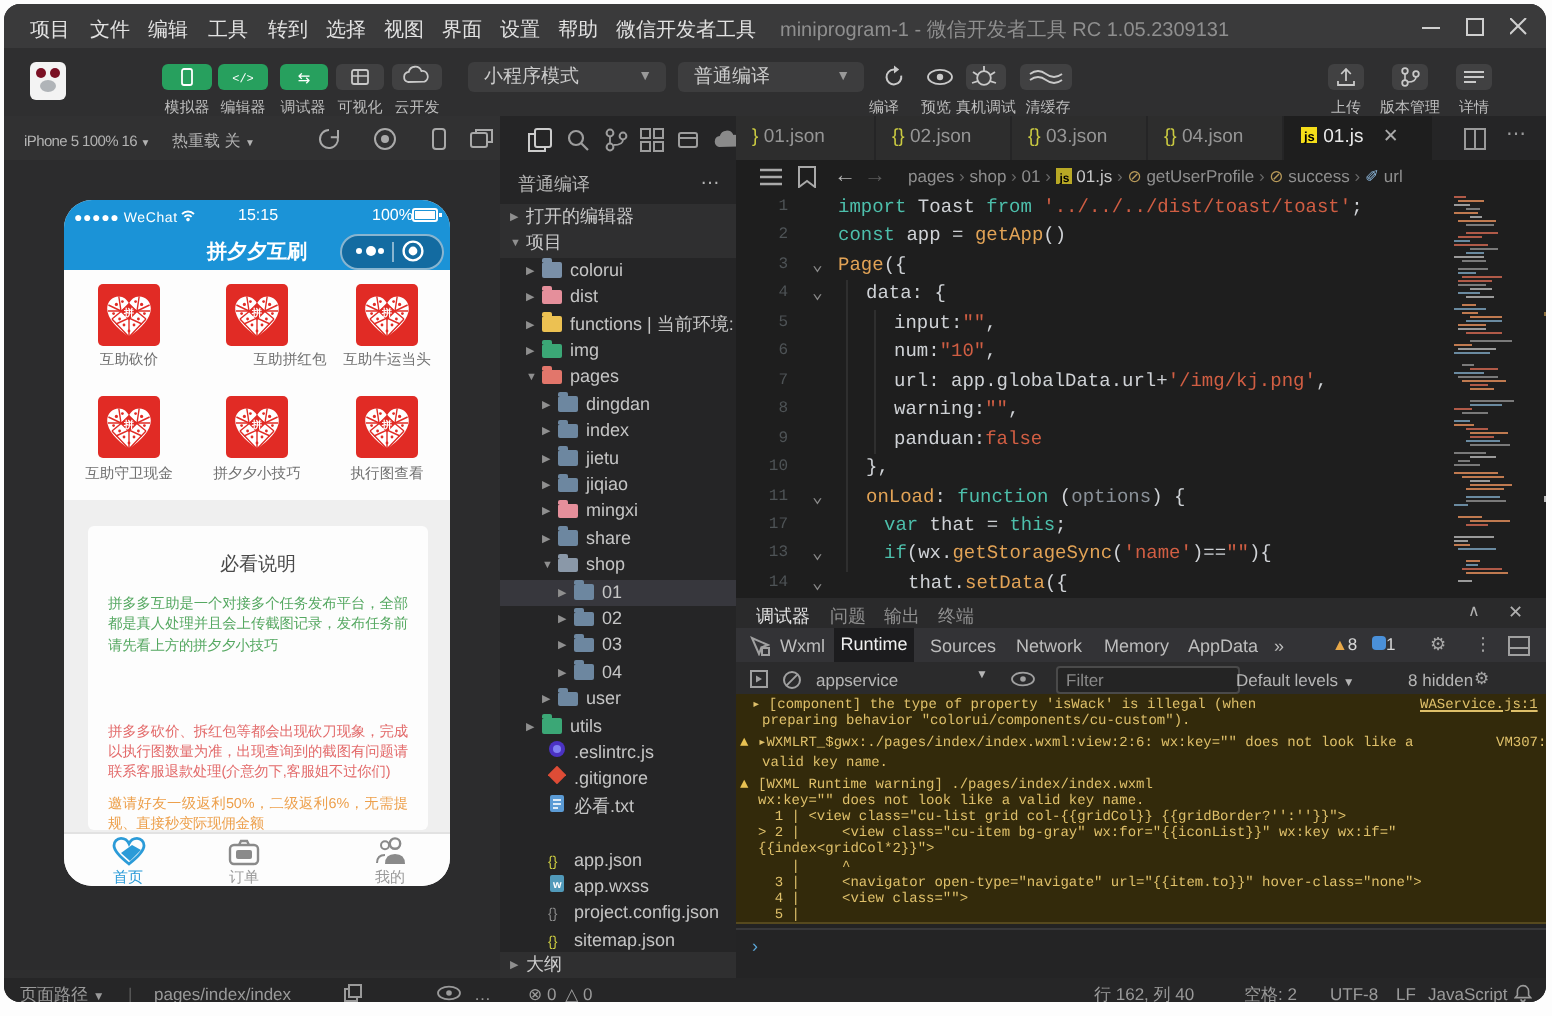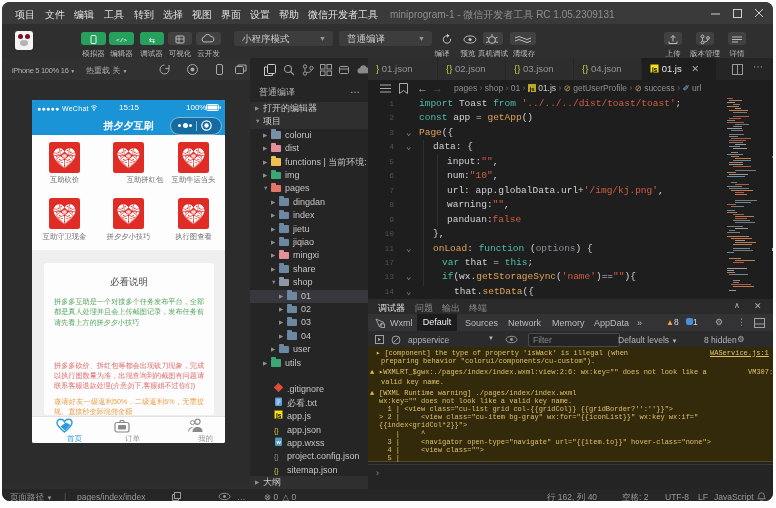--- a/index.html
+++ b/index.html
@@ -15,24 +15,24 @@
   #toolbar{position:absolute;left:0;top:22px;width:100%;height:34px;background:#2f2f30;}
   .tbtn{position:absolute;top:8px;height:13px;border-radius:3px;background:#414142;}
   .tbtn.green{background:#27a05e;}
   .tlabel{position:absolute;top:25px;font-size:7.5px;color:#bdbdbd;white-space:nowrap;text-align:center;}
   .tdrop{position:absolute;top:7px;height:15px;background:#3d3d3e;border-radius:3px;color:#cccccc;font-size:9.5px;line-height:15px;padding-left:8px;}
   .tdrop .arr{position:absolute;right:7px;top:0;color:#999;font-size:7px;}
   
   #simpanel{position:absolute;left:0;top:56px;width:248px;height:427px;background:#2c2c2d;}
   #simbar{position:absolute;left:0;top:0;width:100%;height:22px;background:#313132;color:#b2b2b2;font-size:8.5px;}
   
-  #phone{position:absolute;left:30px;top:42px;width:193px;height:343px;background:#efefef;border-radius:2px;overflow:hidden;}
+  #phone{position:absolute;left:30px;top:42px;width:193px;height:343px;background:#efefef;border-radius:14px;overflow:hidden;}
   .pblue{background:#1b93d7;}
   .plab{width:64px;text-align:center;font-size:7.3px;color:#707070;}
-  .plab2{width:36px;text-align:right;font-size:7.5px;font-family:Liberation Serif, serif;}
+  .plab2{width:36px;text-align:center;font-size:7.5px;font-family:Liberation Serif, serif;}
   .ptext{left:10px;width:150px;font-size:7.2px;line-height:10.3px;text-align:justify;letter-spacing:-0.1px;}
   
   #explorer{position:absolute;left:248px;top:56px;width:118px;height:431px;background:#252526;color:#c5c5c5;font-size:9px;}
   .erow{position:absolute;left:0;width:118px;height:13.4px;line-height:13.4px;white-space:nowrap;}
   .ehead{background:#2f2f30;color:#cccccc;}
   .earr{display:inline-block;font-size:5.5px;color:#8f8f8f;width:8px;vertical-align:1px;}
   .fold{display:inline-block;width:10px;height:7.5px;border-radius:1px;margin-right:4px;vertical-align:-1px;position:relative;}
   .fold:before{content:'';position:absolute;left:0;top:-2px;width:4.5px;height:2px;background:inherit;border-radius:1px 1px 0 0;}
   .fico{display:inline-block;width:9px;margin-right:4px;font-size:8px;vertical-align:0px;}
   
@@ -351,33 +351,33 @@
     <div class="erow" style="top:178px;"><span style="margin-left:21px;" class="earr">▶</span><span class="fold" style="background:#6d87a0;"></span>jiqiao</div>
     <div class="erow" style="top:191.4px;"><span style="margin-left:21px;" class="earr">▶</span><span class="fold" style="background:#e58f9b;"></span>mingxi</div>
     <div class="erow" style="top:204.8px;"><span style="margin-left:21px;" class="earr">▶</span><span class="fold" style="background:#6d87a0;"></span>share</div>
     <div class="erow" style="top:218.2px;"><span style="margin-left:21px;" class="earr">▼</span><span class="fold" style="background:#8a98a8;"></span>shop</div>
     <div class="erow" style="top:231.6px;background:#37373d;"><span style="margin-left:29px;" class="earr">▶</span><span class="fold" style="background:#6d87a0;"></span>01</div>
     <div class="erow" style="top:245px;"><span style="margin-left:29px;" class="earr">▶</span><span class="fold" style="background:#6d87a0;"></span>02</div>
     <div class="erow" style="top:258.4px;"><span style="margin-left:29px;" class="earr">▶</span><span class="fold" style="background:#6d87a0;"></span>03</div>
     <div class="erow" style="top:271.8px;"><span style="margin-left:29px;" class="earr">▶</span><span class="fold" style="background:#6d87a0;"></span>04</div>
     <div class="erow" style="top:285.2px;"><span style="margin-left:21px;" class="earr">▶</span><span class="fold" style="background:#6d87a0;"></span>user</div>
     <div class="erow" style="top:298.6px;"><span style="margin-left:13px;" class="earr">▶</span><span class="fold" style="background:#3ba776;"></span>utils</div>
+    <div class="erow" style="top:312px;"><span class="fico" style="margin-left:24px;"><svg width="9" height="9">
+            <circle cx="4.5" cy="4.5" r="4" fill="#4b32c3"></circle>
+            <circle cx="4.5" cy="4.5" r="2" fill="#8080f2"></circle>
+          </svg></span>.eslintrc.js</div>
     <div class="erow" style="top:338.8px;"><span class="fico" style="margin-left:24px;"><svg width="9" height="9">
             <rect x="1" y="0.5" width="7" height="8.5" rx="1" fill="#5b9bd5"></rect>
             <line x1="2.5" y1="3" x2="6.5" y2="3" stroke="#fff" stroke-width="0.8"></line>
             <line x1="2.5" y1="5" x2="6.5" y2="5" stroke="#fff" stroke-width="0.8"></line>
             <line x1="2.5" y1="7" x2="5" y2="7" stroke="#fff" stroke-width="0.8"></line>
           </svg></span>必看.txt</div>
     <div class="erow" style="top:325.4px;"><span class="fico" style="margin-left:24px;"><svg width="9" height="9">
             <rect x="1.2" y="1.2" width="6.6" height="6.6" fill="#de4c36" transform="rotate(45 4.5 4.5)"></rect>
           </svg></span>.gitignore</div>
-    <div class="erow" style="top:352.2px;"><span class="fico" style="margin-left:24px;"><svg width="9" height="9">
-            <rect x="0.5" y="0.5" width="8" height="8" fill="#f5de19"></rect>
-            <text x="4.7" y="7.5" font-size="6.5" fill="#000" text-anchor="middle" font-weight="bold">js</text>
-          </svg></span>app.js</div>
     <div class="erow" style="top:365.6px;"><span class="fico" style="margin-left:24px;color:#cbcb41;font-size:7px;">{}</span>app.json</div>
     <div class="erow" style="top:379px;"><span class="fico" style="margin-left:24px;"><svg width="9" height="9">
             <rect x="1" y="0.5" width="7" height="8.5" rx="1" fill="#519aba"></rect>
             <text x="4.6" y="7" font-size="5.5" fill="#fff" text-anchor="middle" font-weight="bold">w</text>
           </svg></span>app.wxss</div>
     <div class="erow" style="top:392.4px;"><span class="fico" style="margin-left:24px;color:#8a8a8a;font-size:7px;">{}</span>project.config.json</div>
     <div class="erow" style="top:405.8px;"><span class="fico" style="margin-left:24px;color:#cbcb41;font-size:7px;">{}</span>sitemap.json</div>
     <div class="erow ehead" style="top:419.2px;background:none;"></div>
     <div class="erow ehead" style="top:418px;"><span style="margin-left:5px;" class="earr">▶</span>大纲</div>
   </div>
@@ -545,21 +545,21 @@
       <span class="abs" style="left:366px;top:2px;color:#b0b0b0;font-size:8px;">∧</span>
       <span class="abs" style="left:386px;top:2px;color:#b0b0b0;font-size:9px;">✕</span>
     </div>
 
     <div class="dbgrow" style="top:15px;height:17px;background:#333336;font-size:9px;color:#bdbdbd;">
       <svg class="abs" style="left:7px;top:4px;" width="10" height="10">
           <path d="M1 1 l3.5 8 l1.2-3.3 l3.3-1.2 z" fill="none" stroke="#a0a0a0" stroke-width="1"></path>
           <rect x="6" y="6" width="3.5" height="3.5" fill="none" stroke="#a0a0a0" stroke-width="1"></rect>
         </svg>
       <span class="abs" style="left:22px;top:4px;">Wxml</span>
-      <span class="abs" style="left:49px;top:0;width:40px;height:17px;background:#1c1c1e;color:#f0f0f0;text-align:center;line-height:17px;">Default</span>
+      <span class="abs" style="left:49px;top:0;width:40px;height:17px;background:#1c1c1e;color:#f0f0f0;text-align:center;line-height:17px;">Runtime</span>
       <span class="abs" style="left:97px;top:4px;">Sources</span>
       <span class="abs" style="left:140px;top:4px;">Network</span>
       <span class="abs" style="left:184px;top:4px;">Memory</span>
       <span class="abs" style="left:226px;top:4px;">AppData</span>
       <span class="abs" style="left:269px;top:4px;">»</span>
       <span class="abs" style="left:298px;top:3px;color:#e8a848;font-size:8px;">▲<span style="color:#d8d8d8;font-size:8.5px;">8</span></span>
       <span class="abs" style="left:318px;top:3px;"><span style="display:inline-block;width:7px;height:7px;background:#4a90d9;border-radius:2px;"></span><span style="color:#d8d8d8;font-size:8.5px;">1</span></span>
       <span class="abs" style="left:347px;top:3px;color:#a8a8a8;">⚙</span>
       <span class="abs" style="left:369px;top:3px;color:#a8a8a8;">⋮</span>
       <svg class="abs" style="left:386px;top:4px;" width="11" height="10">

